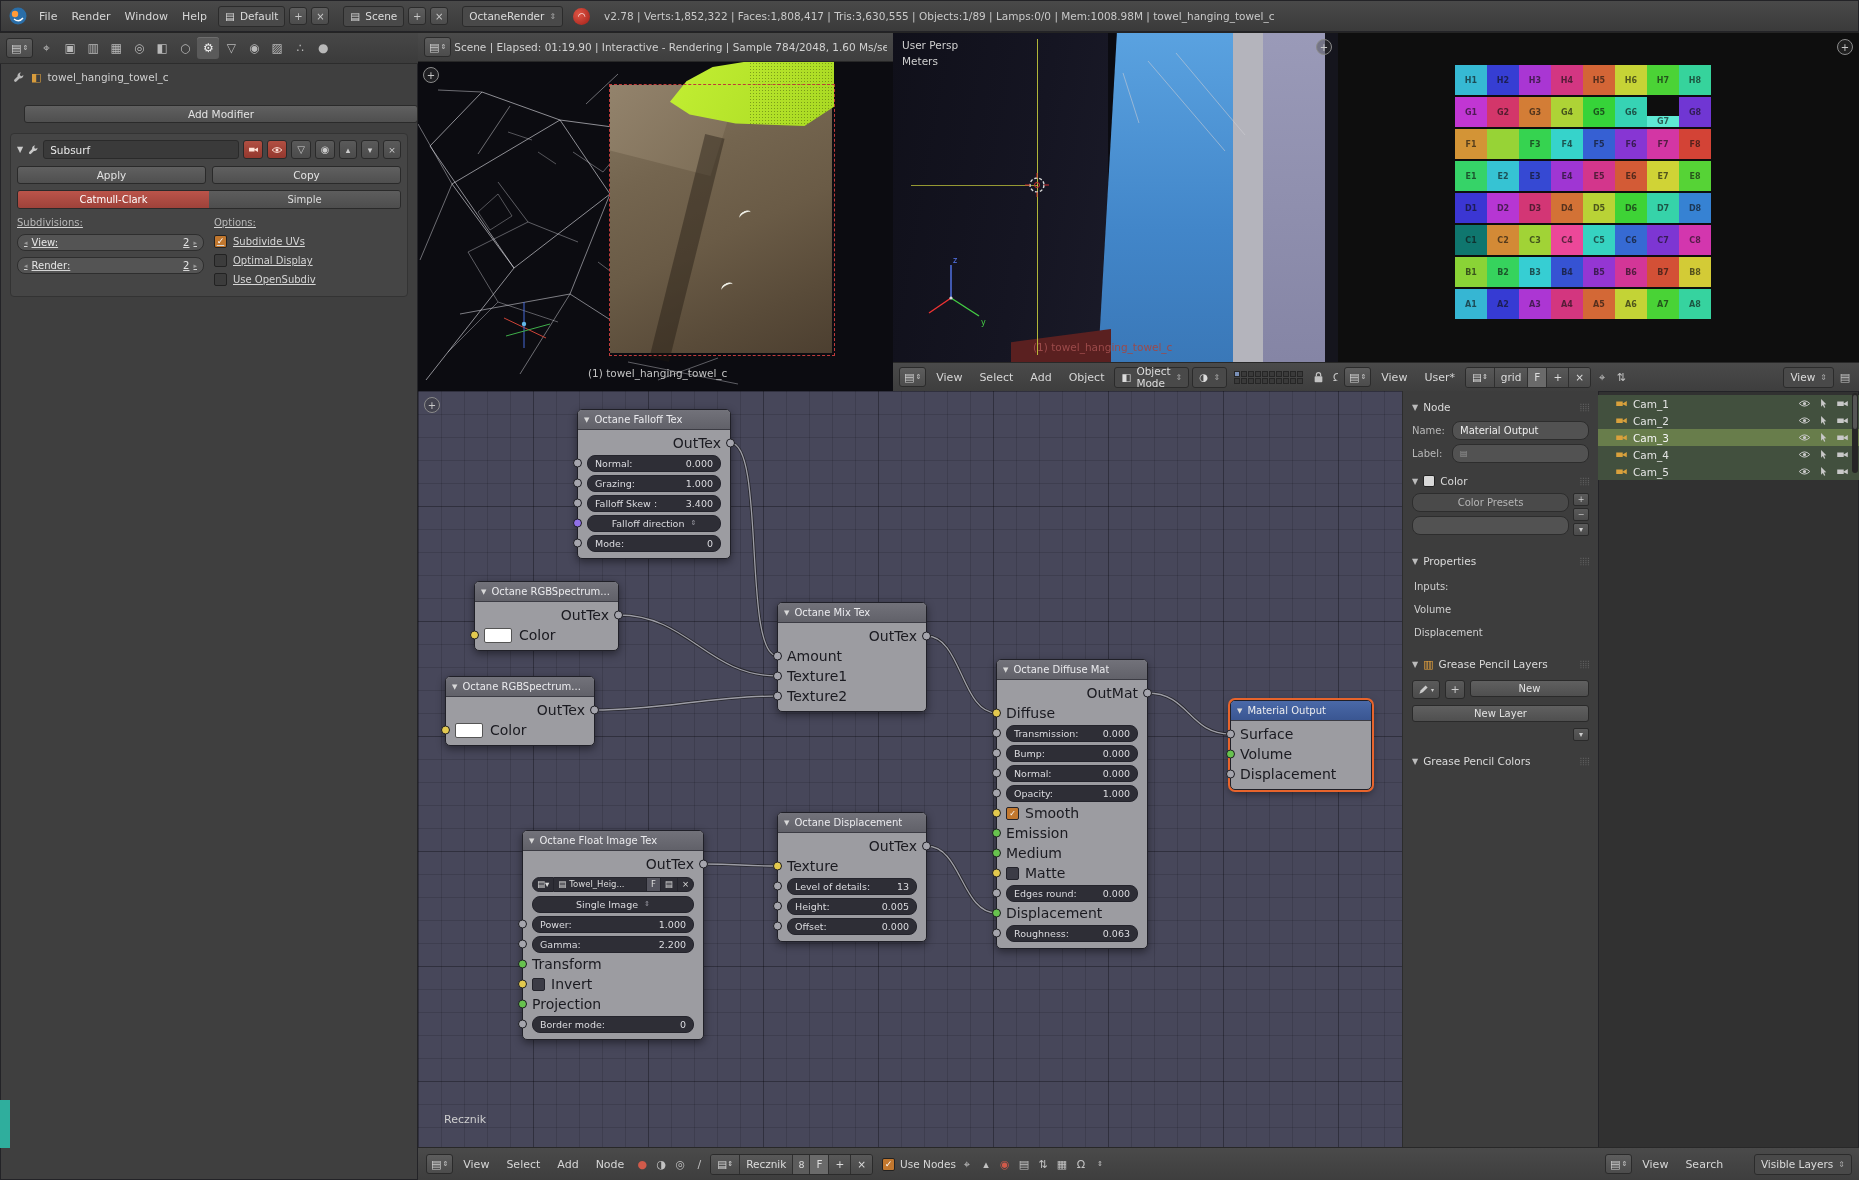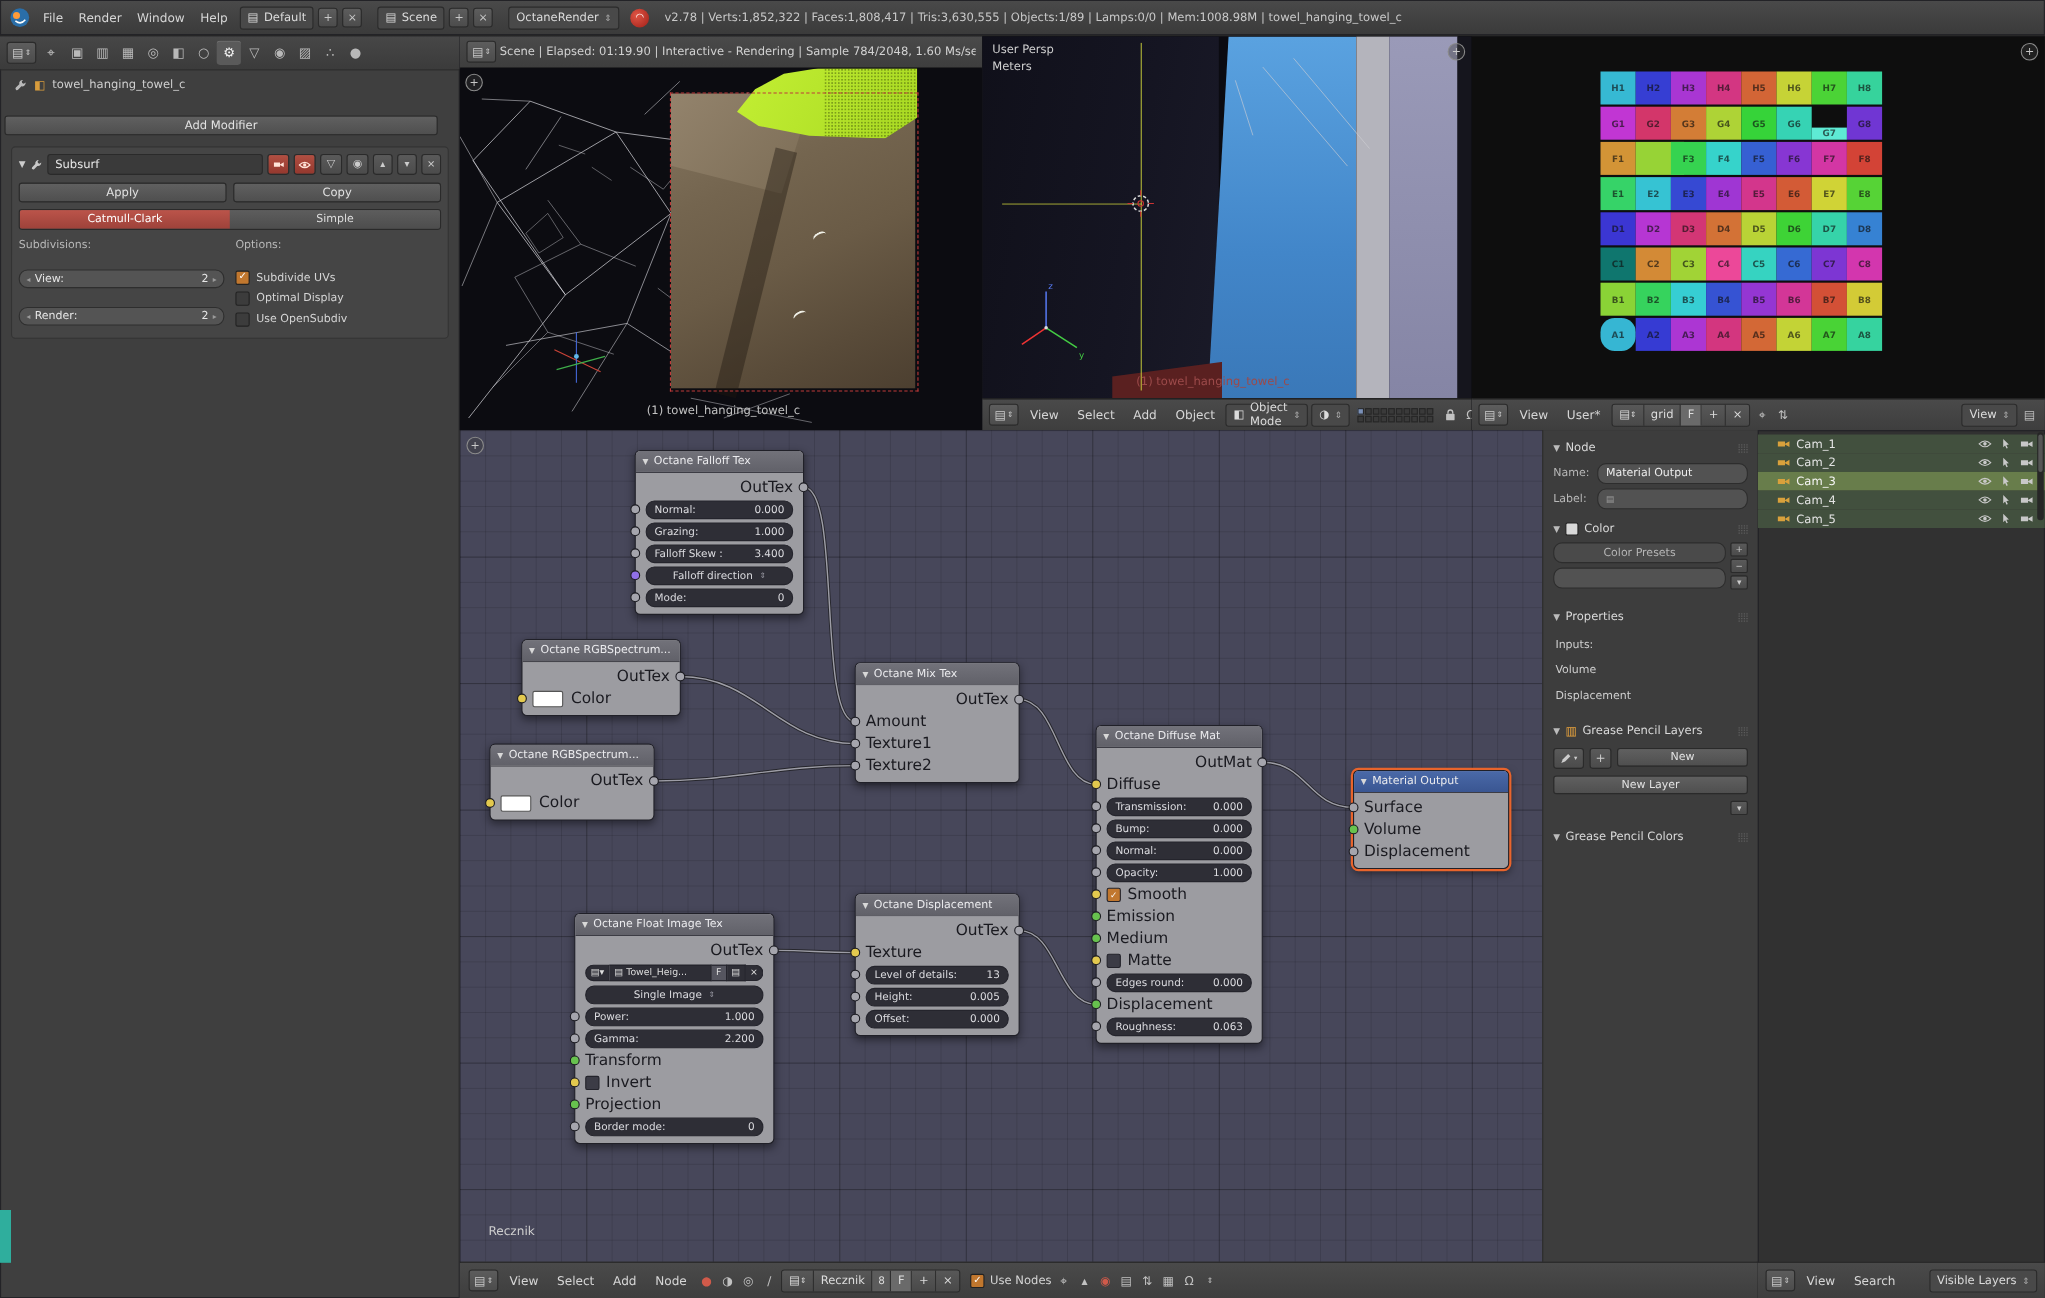--- a/index.html
+++ b/index.html
@@ -30,35 +30,35 @@
   .applogo{width:20px;height:20px;display:inline-flex;}
   .octane-logo{width:17px;height:17px;border-radius:50%;background:radial-gradient(circle at 35% 35%, #e05545, #a01f18);display:inline-flex;align-items:center;justify-content:center;color:#fff;font-size:9px;margin-left:6px;flex:none;}
 
   
   .left-panel{left:0;top:33px;width:418px;height:1147px;background:#3f3f3f;}
   .props-header{height:30px;display:flex;align-items:center;gap:2px;padding:0 6px;background:linear-gradient(#474747,#3b3b3b);border-bottom:1px solid #2c2c2c;}
   .ptab{width:22px;height:22px;display:inline-flex;align-items:center;justify-content:center;color:#b9b9b9;font-size:12px;border-radius:3px;}
   .ptab.active{background:#5a5a5a;box-shadow:inset 0 1px 0 #6e6e6e;color:#f0f0f0;}
   .breadcrumb{height:26px;display:flex;align-items:center;gap:6px;padding:0 12px;color:#cfcfcf;font-size:10.5px;}
   .bc-obj{color:#d89c3c;font-size:11px;}
-  .add-mod{position:absolute;left:4px;top:72px;width:394px;height:18px;}
+  .add-mod{position:absolute;left:24px;top:72px;width:394px;height:18px;}
   .mod-panel{position:absolute;left:10px;top:100px;width:398px;background:#454545;border:1px solid #333;border-radius:4px;padding:5px 6px 9px;box-sizing:border-box;}
   .mod-head{display:flex;align-items:center;gap:4px;height:21px;}
   .mod-head .tri{font-size:8px;color:#ccc;}
   .mod-name{flex:1;height:17px;background:#3a3a3a;border:1px solid #2a2a2a;border-radius:3px;display:flex;align-items:center;padding:0 6px;font-size:10.5px;color:#e8e8e8;}
   .tgl{width:18px;height:17px;border-radius:3px;border:1px solid #2a2a2a;display:inline-flex;align-items:center;justify-content:center;background:linear-gradient(#5a5a5a,#4b4b4b);color:#ccc;font-size:10px;}
   .tgl.red{background:linear-gradient(#b14f42,#94382e);color:#ffe3d8;}
   .chip-btn{width:16px;height:17px;border-radius:3px;border:1px solid #2a2a2a;display:inline-flex;align-items:center;justify-content:center;background:linear-gradient(#5a5a5a,#4b4b4b);color:#ccc;font-size:9px;}
   .mod-row2{display:flex;gap:6px;margin-top:6px;}
   .mod-row2 .btn{flex:1;}
   .seg{display:flex;margin-top:6px;border:1px solid #2a2a2a;border-radius:3px;overflow:hidden;height:17px;}
   .seg-item{flex:1;display:flex;align-items:center;justify-content:center;font-size:10px;background:linear-gradient(#5d5d5d,#4d4d4d);color:#ddd;}
   .seg-item.active{background:linear-gradient(#bb544a,#9e423a);color:#fff;}
   .mod-cols{display:flex;gap:10px;margin-top:8px;}
-  .mod-cols .col{flex:1;display:flex;flex-direction:column;gap:17px;}
+  .mod-cols .col{flex:1;display:flex;flex-direction:column;gap:6px;text-decoration:underline;}
   .plabel{font-size:10px;color:#b8b8b8;}
   .stepper{height:15px;background:#545454;border:1px solid #2e2e2e;border-radius:8px;display:flex;align-items:center;padding:0 6px;font-size:10px;color:#e6e6e6;gap:4px;}
   .stepper .sv{margin-left:auto;}
   .sarr{font-size:7px;color:#9a9a9a;}
   .opt-row{display:flex;align-items:center;gap:6px;height:15px;font-size:10px;color:#d5d5d5;}
 
   
   .ed-header{height:29px;display:flex;align-items:center;gap:3px;padding:0 6px;background:linear-gradient(#4a4a4a,#3e3e3e);color:#d2d2d2;box-sizing:border-box;}
   .ed-header.topside{border-bottom:1px solid #282828;}
   .ed-header.bottomside{border-top:1px solid #282828;}
@@ -498,21 +498,21 @@
           <div class="gcell" style="background: rgb(125, 54, 211);">C7</div>
           <div class="gcell" style="background: rgb(211, 54, 174);">C8</div>
           <div class="gcell" style="background: rgb(138, 211, 54);">B1</div>
           <div class="gcell" style="background: rgb(54, 211, 93);">B2</div>
           <div class="gcell" style="background: rgb(54, 206, 211);">B3</div>
           <div class="gcell" style="background: rgb(54, 83, 211);">B4</div>
           <div class="gcell" style="background: rgb(148, 54, 211);">B5</div>
           <div class="gcell" style="background: rgb(211, 54, 151);">B6</div>
           <div class="gcell" style="background: rgb(211, 80, 54);">B7</div>
           <div class="gcell" style="background: rgb(211, 203, 54);">B8</div>
-          <div class="gcell" style="background: rgb(54, 182, 211); border-radius: 13px;">A1</div>
+          <div class="gcell" style="background: rgb(54, 182, 211);">A1</div>
           <div class="gcell" style="background: rgb(54, 59, 211);">A2</div>
           <div class="gcell" style="background: rgb(172, 54, 211);">A3</div>
           <div class="gcell" style="background: rgb(211, 54, 127);">A4</div>
           <div class="gcell" style="background: rgb(211, 104, 54);">A5</div>
           <div class="gcell" style="background: rgb(195, 211, 54);">A6</div>
           <div class="gcell" style="background: rgb(73, 211, 54);">A7</div>
           <div class="gcell" style="background: rgb(54, 211, 159);">A8</div>
         </div>
       <span class="plus-widget" style="right:6px;top:6px">+</span>
     </div>

